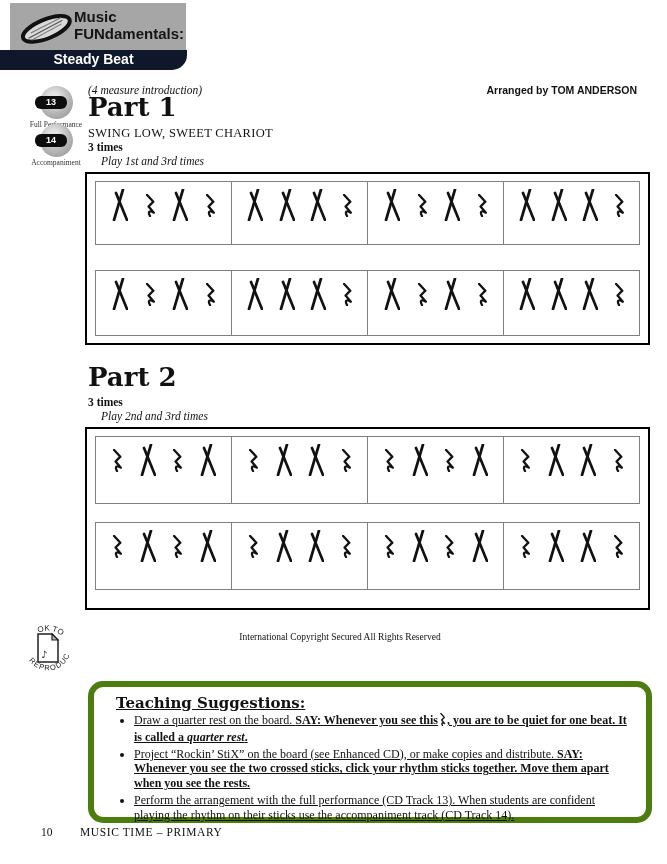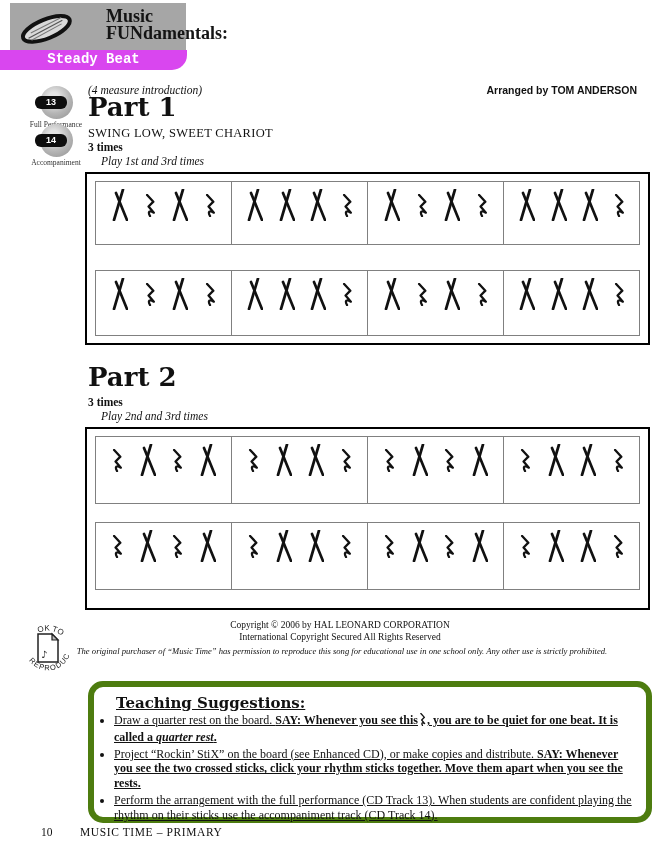--- a/index.html
+++ b/index.html
@@ -2,24 +2,24 @@
 <html><head>
 <meta charset="utf-8">
 <style>
   html,body{margin:0;padding:0;background:#e9e9e9;}
   .page{position:relative;width:667px;height:864px;background:#ffffff;margin:0 auto;
         font-family:"Liberation Serif",serif;color:#111;overflow:hidden;}
 
   
   .brandbox{position:absolute;left:10px;top:3px;width:176px;height:47px;background:#a6a6a6;}
   .brand-logo{position:absolute;left:8px;top:5px;}
-  .brand-text{position:absolute;left:64px;top:5px;font-family:Liberation Serif, serif;
-              font-weight:bold;font-size:18px;line-height:17px;color:#141414;margin-left:32px;}
-  .banner{position:absolute;left:0;top:50px;width:187px;height:20px;background:#d946ef;
-          border-radius:0 0 15px 0;color:#fff;font-family:Liberation Mono, monospace;
+  .brand-text{position:absolute;left:64px;top:5px;font-family:Liberation Sans, sans-serif;
+              font-weight:bold;font-size:15px;line-height:17px;color:#141414;}
+  .banner{position:absolute;left:0;top:50px;width:187px;height:20px;background:#0f172a;
+          border-radius:0 0 15px 0;color:#fff;font-family:Liberation Sans, sans-serif;
           font-weight:bold;font-size:14px;text-align:center;line-height:19px;}
 
   
   .title{position:absolute;left:205px;top:38px;width:340px;text-align:center;
          font-family:"DejaVu Serif",serif;font-weight:bold;font-size:30px;letter-spacing:.5px;}
   .arranger{position:absolute;right:30px;top:84px;font-family:"Liberation Sans",sans-serif;
             font-weight:bold;font-size:10.5px;}
 
   
   .cd{position:absolute;width:36px;}
@@ -64,21 +64,21 @@
   .copy1{position:absolute;left:130px;top:620px;width:420px;text-align:center;font-size:9.5px;}
   .copy2{position:absolute;left:130px;top:632px;width:420px;text-align:center;font-size:9.5px;}
   .permission{position:absolute;left:52px;top:646px;width:580px;text-align:center;
               font-style:italic;font-size:8.6px;white-space:nowrap;}
   .stamp{position:absolute;left:22px;top:618px;}
 
   
   .teach{position:absolute;left:88px;top:681px;width:552px;height:130px;border:6px solid #4d7c0f;
          border-radius:15px;background:#fff;text-decoration:underline;}
   .teach-title{margin:7px 0 1px 22px;font-family:"DejaVu Serif",serif;font-weight:bold;font-size:15px;}
-  .teach ul{margin:0;padding:0 14px 0 20px;font-size:12px;line-height:14.8px;}
+  .teach ul{margin:0;padding:0 14px 0 40px;font-size:12px;line-height:14.8px;}
   .teach li{margin-bottom:2px;}
   .seg-b{font-weight:bold;}
   .seg-bi{font-weight:bold;font-style:italic;}
   .inline-rest{display:inline-block;vertical-align:-2px;margin:0 1px;}
 
   
   .footer-num{position:absolute;left:35px;top:826px;font-size:11.5px;margin-left:6px;}
   .footer-text{position:absolute;left:80px;top:826px;font-size:11.5px;letter-spacing:.6px;}
 </style>
 </head>
@@ -520,23 +520,21 @@
           </span>
           <span class="sym">
             <svg width="12" height="23" viewBox="0 0 12 24">
               <path d="M3,1 L9.5,8 L4.5,13 L10,19.5 C5.5,16.5 3.5,18.5 6,23" fill="none" stroke="#111" stroke-width="2.4" stroke-linecap="round" stroke-linejoin="round"></path>
             </svg>
           </span>
         </div>
       </div>
   </div>
 
-  <div class="copy1">Copyright © 2006 by HAL LEONARD CORPORATION</div>
   <div class="copy2">International Copyright Secured All Rights Reserved</div>
-  <div class="permission">The original purchaser of “Music Time” has permission to reproduce this song for educational use in one school only. Any other use is strictly prohibited.</div>
 
   <svg class="stamp" width="52" height="62" viewBox="0 0 52 62">
     <defs>
       <path id="arcTop" d="M8,24 A20,20 0 0 1 44,24"></path>
       <path id="arcBot" d="M4,36 A23,23 0 0 0 48,36"></path>
     </defs>
     <text font-family="Liberation Sans, sans-serif" font-size="8" fill="#222">
       <textPath href="#arcTop" startOffset="28%">OK TO</textPath>
     </text>
     <g>

